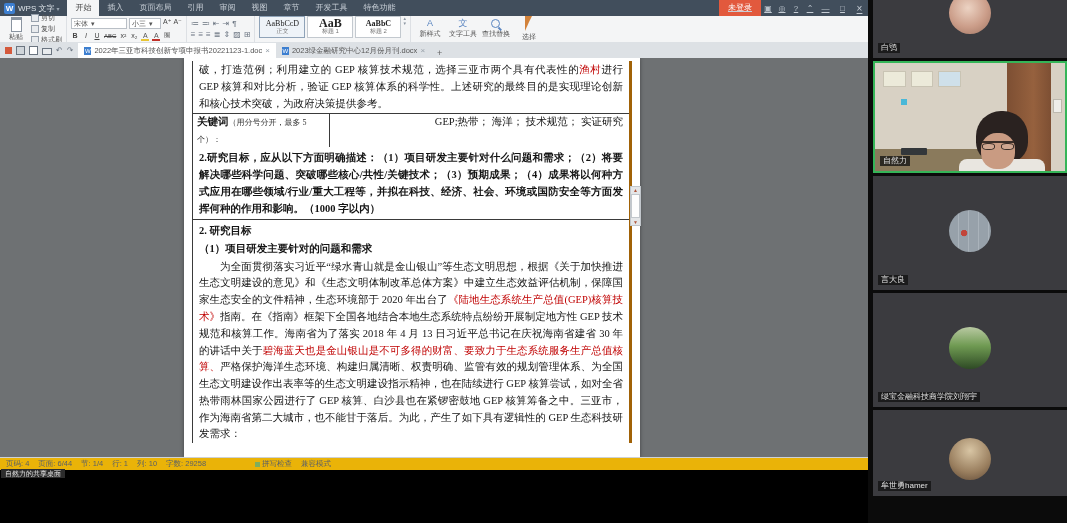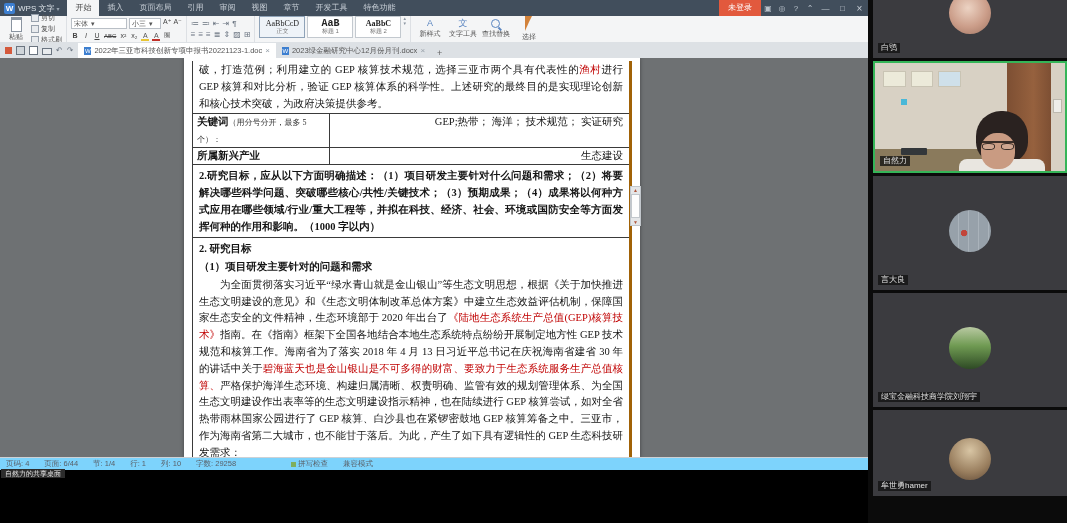--- a/index.html
+++ b/index.html
@@ -8,21 +8,21 @@
   
   .wps{position:absolute;left:0;top:0;width:868px;height:478px;background:#f4f5f6;}
   .titlebar{position:absolute;left:0;top:0;right:0;height:16px;background:#414e5c;display:flex;align-items:center;font-size:8px;color:#c6cdd5;}
   .wps-logo{width:11px;height:11px;margin:0 3px 0 4px;background:#3d7fd0;color:#fff;font-size:8px;font-weight:bold;
             display:flex;align-items:center;justify-content:center;border-radius:2px;}
   .app-title{margin-right:2px;color:#dfe5ea;}
   .tcaret{font-size:6px;margin-right:8px;color:#9aa5b1;}
   .menu-tabs{display:flex;height:100%;}
   .mtab{padding:0 8px;line-height:16px;height:16px;cursor:default;}
   .mtab.active{background:#f4f5f6;color:#444;}
-  .tb-right{margin-left:auto;display:flex;align-items:center;height:100%;}
+  .tb-right{margin-left:auto;display:flex;align-items:center;height:100%;text-decoration:underline;}
   .login-btn{background:#e2593d;color:#fff;padding:0 9px;height:16px;line-height:16px;font-size:8px;}
   .tb-ico{width:14px;text-align:center;font-size:8px;color:#b9c2cb;}
   .win-btn{width:17px;text-align:center;font-size:8px;color:#c6cdd5;}
   .win-btn.close{font-size:10px;}
   
   .ribbon{position:absolute;left:0;top:16px;right:0;height:26px;background:#f4f5f6;border-bottom:1px solid #c9ced4;
           display:flex;align-items:stretch;font-size:7px;color:#555;}
   .rgroup{display:flex;align-items:center;padding:0 4px;border-right:1px solid #dde0e4;gap:3px;}
   .bigbtn{display:flex;flex-direction:column;align-items:center;justify-content:center;width:24px;}
   .clip-ico{width:9px;height:11px;border:1px solid #8a94a0;background:#fff;border-top:3px solid #8a94a0;}
@@ -80,22 +80,22 @@
   .instr{padding:2px 6px;border-bottom:1px solid #3a3a3a;font-weight:bold;text-align:justify;line-height:1.62;}
   .bodycell{padding:2px 6px 0 6px;line-height:1.6;}
   .bh{font-weight:bold;margin:1px 0;}
   .bodycell p{margin:0;text-indent:2em;text-align:justify;}
   .red{color:#c00000;}
   .vscroll{position:absolute;left:630px;top:128px;width:11px;height:40px;background:#e4e6e8;border:1px solid #c2c7cc;
            display:flex;flex-direction:column;align-items:center;justify-content:space-between;box-sizing:border-box;}
   .varrow{font-size:5px;color:#b0563c;line-height:6px;}
   .vthumb{width:7px;flex:1;margin:1px 0;background:#fdfdfd;border:1px solid #c2c7cc;}
   
-  .statusbar{position:absolute;left:0;bottom:8px;right:0;height:12px;background:#7dd3fc;border-top:1px solid #cdd1d5;
-             display:flex;align-items:center;gap:15px;padding:0 6px;font-size:7.5px;color:#5a6068;}
+  .statusbar{position:absolute;left:0;bottom:8px;right:0;height:12px;background:#eab308;border-top:1px solid #cdd1d5;
+             display:flex;align-items:center;gap:9px;padding:0 6px;font-size:7.5px;color:#5a6068;}
   .spell{display:flex;align-items:center;gap:2px;margin-left:40px;}
   .spell-ico{width:5px;height:5px;background:#7fae5d;display:inline-block;}
   .sharestrip{position:absolute;left:0;bottom:0;right:0;height:8px;background:#000;}
   .sharebadge{position:absolute;left:1px;bottom:0;height:9px;line-height:9px;background:#2c2c2c;color:#e8e8e8;
               font-size:7px;padding:0 4px;white-space:nowrap;}
   
   .sidebar{position:absolute;left:868px;top:0;width:199px;height:523px;background:#0b0b0b;box-sizing:border-box;padding-left:5px;}
   .tile{position:relative;background:#3b3b3f;margin-bottom:3px;overflow:hidden;box-sizing:border-box;}
   .t1{height:58px;text-align:right;} .t2{height:112px;border:2px solid #35b558;background:#d8d1c4;}
   .t3{height:114px;} .t4{height:114px;} .t5{height:86px;}
@@ -226,21 +226,21 @@
             <span>⊞</span>
           </div>
         </div>
       </div>
       <div class="rgroup styles">
         <div class="stylebox active">
           <span class="sprev">AaBbCcD</span>
           <span class="slabel">正文</span>
         </div>
         <div class="stylebox">
-          <span class="sprev" style="font-weight:bold;font-size:10px;font-family:Liberation Mono, monospace;">AaB</span>
+          <span class="sprev" style="font-weight:bold;font-size:12px;">AaB</span>
           <span class="slabel">标题 1</span>
         </div>
         <div class="stylebox">
           <span class="sprev" style="font-weight:bold;">AaBbC</span>
           <span class="slabel">标题 2</span>
         </div>
         <div class="galarrows">
           <span>▴</span>
           <span>▾</span>
         </div>
@@ -293,24 +293,20 @@
       <div class="page">
         <div class="ftable">
           <div class="cellpad intro">
             <span>破，打造范例；利用建立的 GEP 核算技术规范，选择三亚市两个具有代表性的</span><span class="red">渔村</span><span>进行 GEP 核算和对比分析，验证 GEP 核算体系的科学性。上述研究的最终目的是实现理论创新和核心技术突破，为政府决策提供参考。</span>
           </div>
           <div class="kv">
             <div class="k">
               <span>关键词</span><span class="note">（用分号分开，最多 5 个）：</span>
             </div>
             <div class="v">GEP;热带； 海洋； 技术规范； 实证研究</div>
-          </div>
-          <div class="kv last">
-            <div class="k">所属新兴产业</div>
-            <div class="v">生态建设</div>
           </div>
           <div class="instr">2.研究目标，应从以下方面明确描述：（1）项目研发主要针对什么问题和需求；（2）将要解决哪些科学问题、突破哪些核心/共性/关键技术；（3）预期成果；（4）成果将以何种方式应用在哪些领域/行业/重大工程等，并拟在科技、经济、社会、环境或国防安全等方面发挥何种的作用和影响。（1000 字以内）</div>
           <div class="bodycell">
             <div class="bh">2. 研究目标</div>
             <div class="bh">（1）项目研发主要针对的问题和需求</div>
             <p>
               <span>为全面贯彻落实习近平“绿水青山就是金山银山”等生态文明思想，根据《关于加快推进生态文明建设的意见》和《生态文明体制改革总体方案》中建立生态效益评估机制，保障国家生态安全的文件精神，生态环境部于 2020 年出台了</span><span class="red">《陆地生态系统生产总值(GEP)核算技术》</span><span>指南。在《指南》框架下全国各地结合本地生态系统特点纷纷开展制定地方性 GEP 技术规范和核算工作。海南省为了落实 2018 年 4 月 13 日习近平总书记在庆祝海南省建省 30 年的讲话中关于</span><span class="red">碧海蓝天也是金山银山是不可多得的财富、要致力于生态系统服务生产总值核算、</span><span>严格保护海洋生态环境、构建归属清晰、权责明确、监管有效的规划管理体系、为全国生态文明建设作出表率等的生态文明建设指示精神，也在陆续进行 GEP 核算尝试，如对全省热带雨林国家公园进行了 GEP 核算、白沙县也在紧锣密鼓地 GEP 核算筹备之中。三亚市，作为海南省第二大城市，也不能甘于落后。为此，产生了如下具有逻辑性的 GEP 生态科技研发需求：</span>
             </p>
 
           </div>

